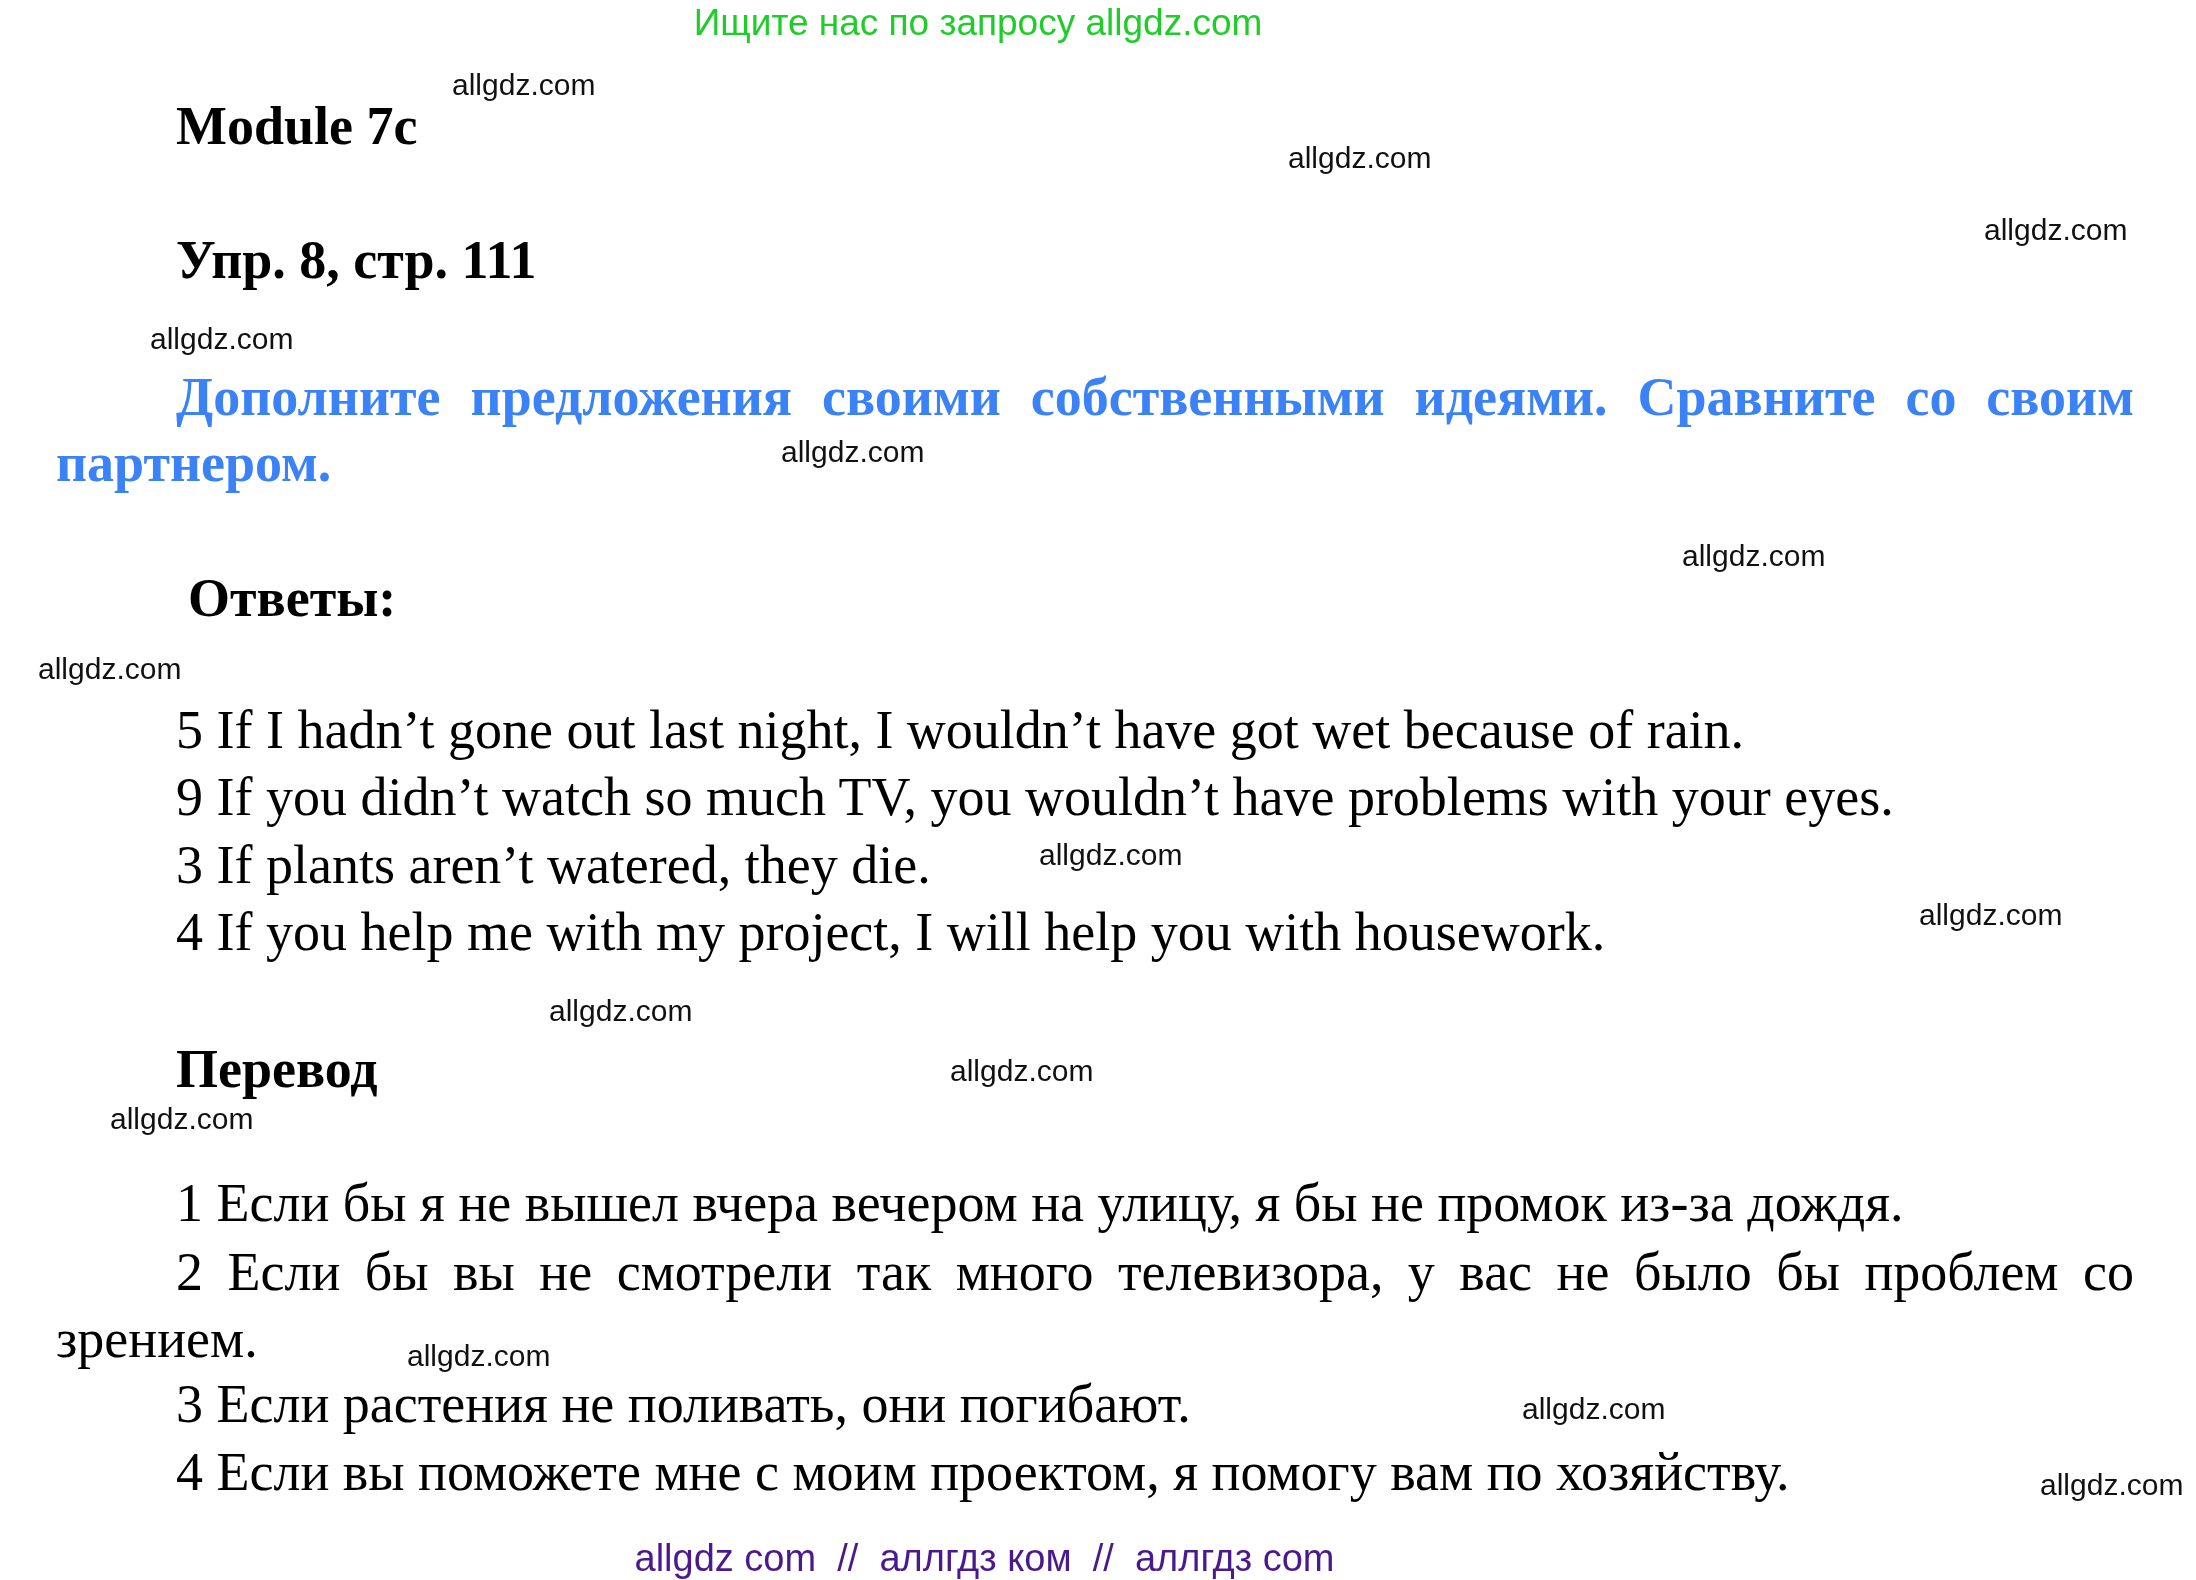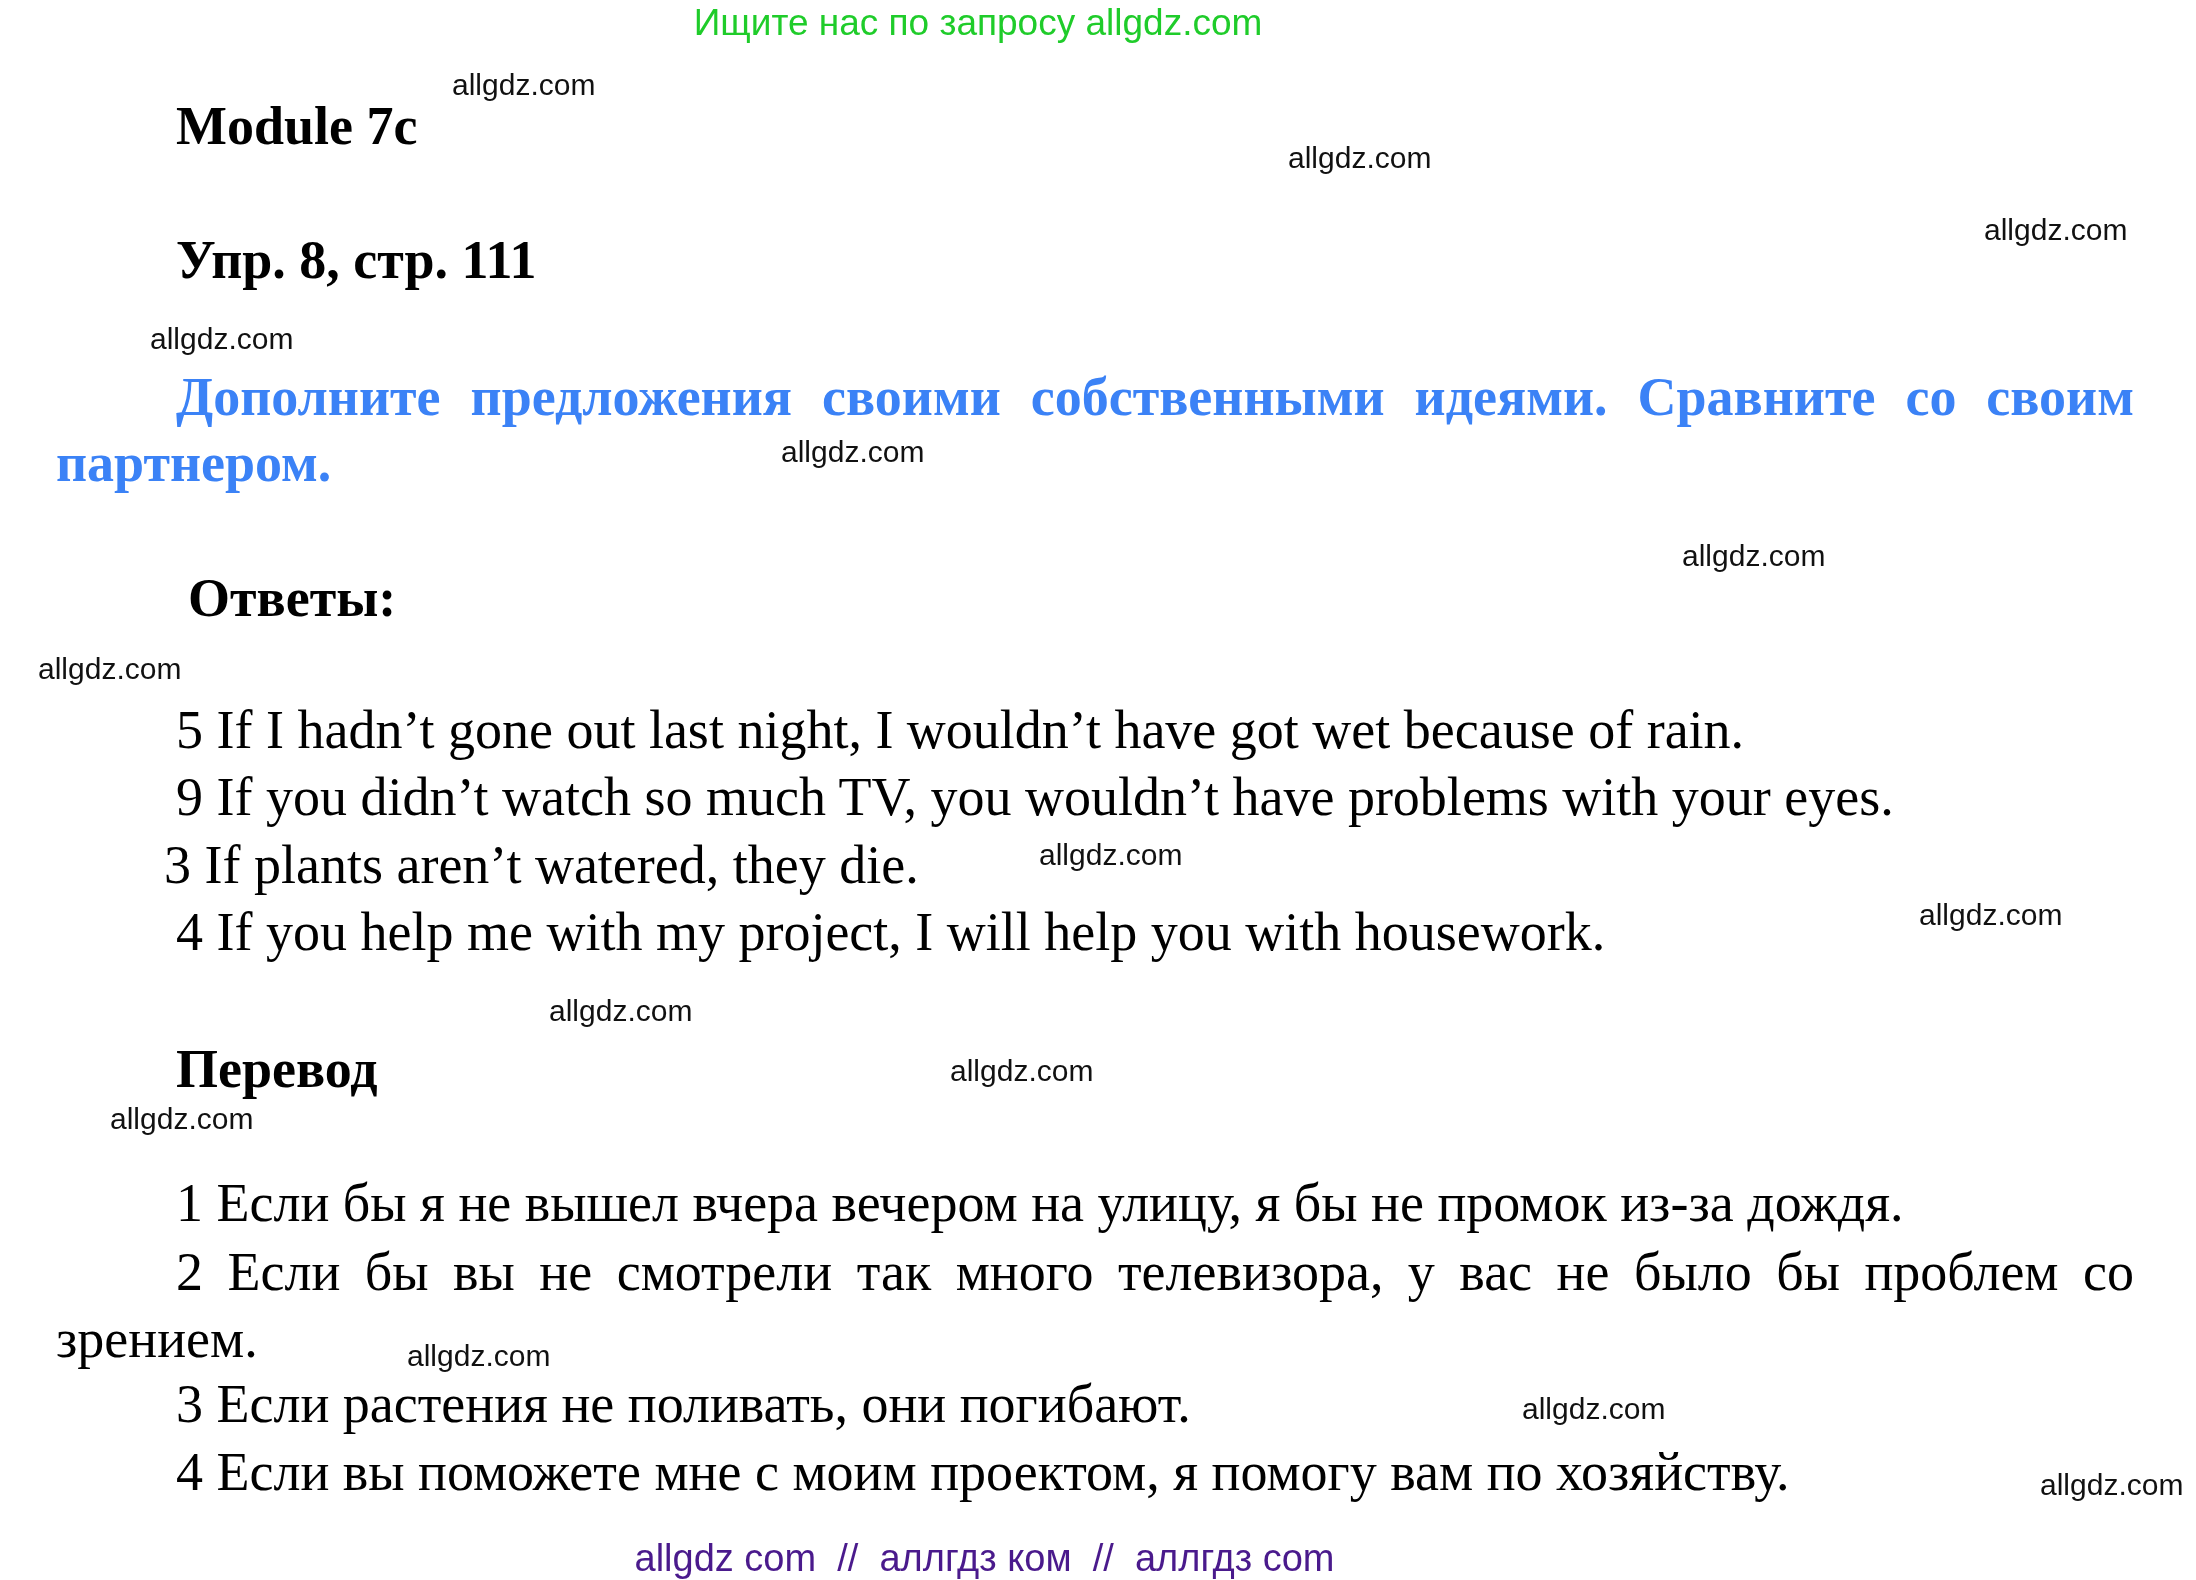--- a/index.html
+++ b/index.html
@@ -19,21 +19,21 @@
 
 <div class="abs top-banner">Ищите нас по запросу allgdz.com</div>
 
 <div class="abs serif h" style="left:176px;top:94px;">Module 7c</div>
 <div class="abs serif h" style="left:176px;top:228px;">Упр. 8, стр. 111</div>
 <div class="abs instr">Дополните предложения своими собственными идеями. Сравните со своим партнером.</div>
 
 <div class="abs serif h" style="left:188px;top:566px;font-family:Liberation Serif, serif;">Ответы:</div>
 <div class="abs serif line" style="left:176px;top:698px;">5 If I hadn’t gone out last night, I wouldn’t have got wet because of rain.</div>
 <div class="abs serif line" style="left:176px;top:765px;">9 If you didn’t watch so much TV, you wouldn’t have problems with your eyes.</div>
-<div class="abs serif line" style="left:164px;top:833px;">3 If plants aren’t watered, they die.</div>
+<div class="abs serif line" style="left:176px;top:833px;">3 If plants aren’t watered, they die.</div>
 <div class="abs serif line" style="left:176px;top:900px;">4 If you help me with my project, I will help you with housework.</div>
 
 <div class="abs serif h" style="left:176px;top:1037px;">Перевод</div>
 <div class="abs serif line" style="left:176px;top:1171px;">1 Если бы я не вышел вчера вечером на улицу, я бы не промок из-за дождя.</div>
 <div class="abs serif line tr2">2 Если бы вы не смотрели так много телевизора, у вас не было бы проблем со зрением.</div>
 <div class="abs serif line" style="left:176px;top:1372px;">3 Если растения не поливать, они погибают.</div>
 <div class="abs serif line" style="left:176px;top:1440px;">4 Если вы поможете мне с моим проектом, я помогу вам по хозяйству.</div>
 
 <div class="abs wm" style="left:452px;top:68px;">allgdz.com</div>
 <div class="abs wm" style="left:1288px;top:141px;">allgdz.com</div>

